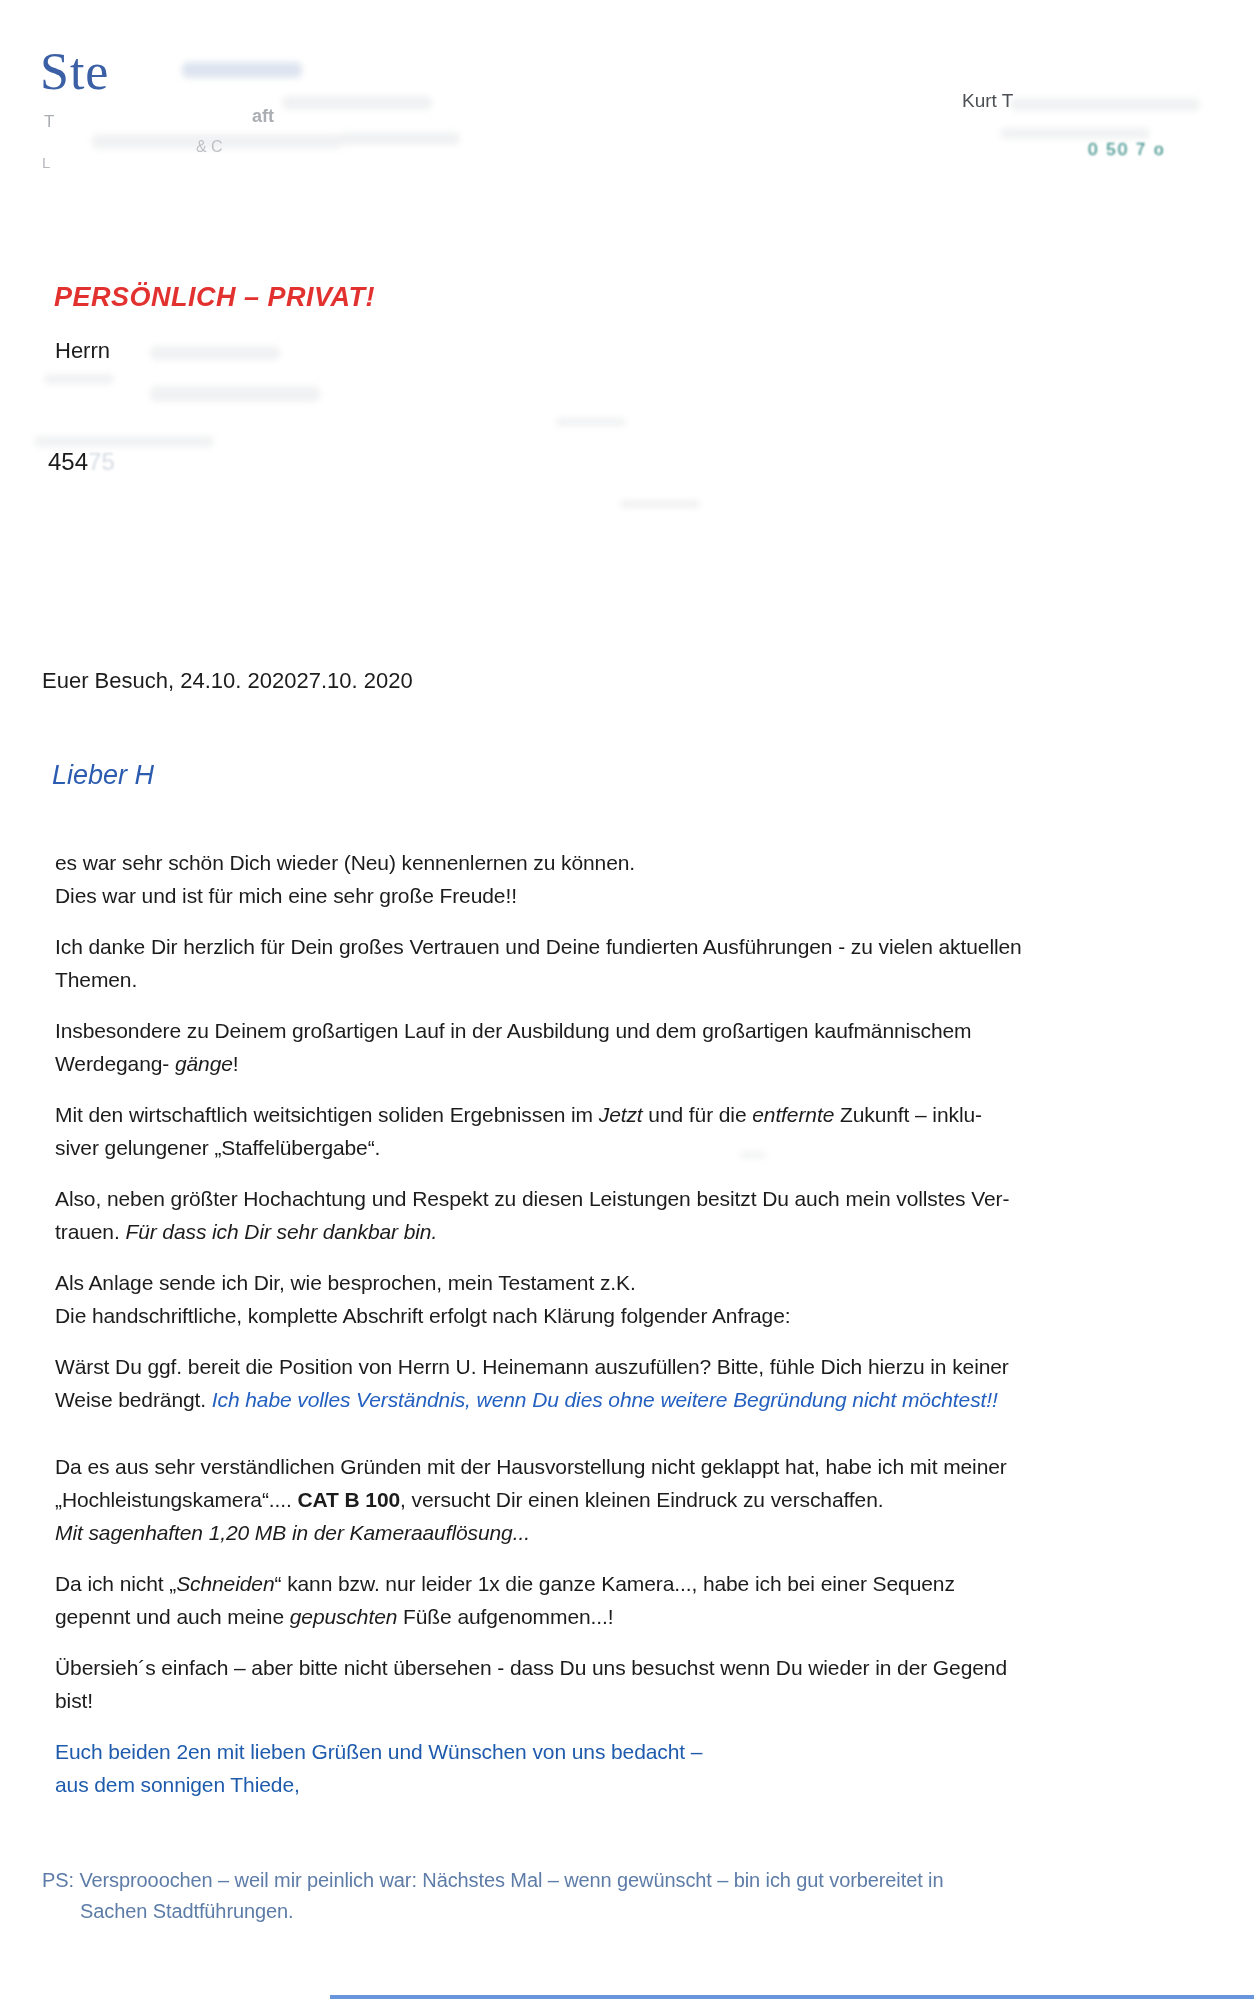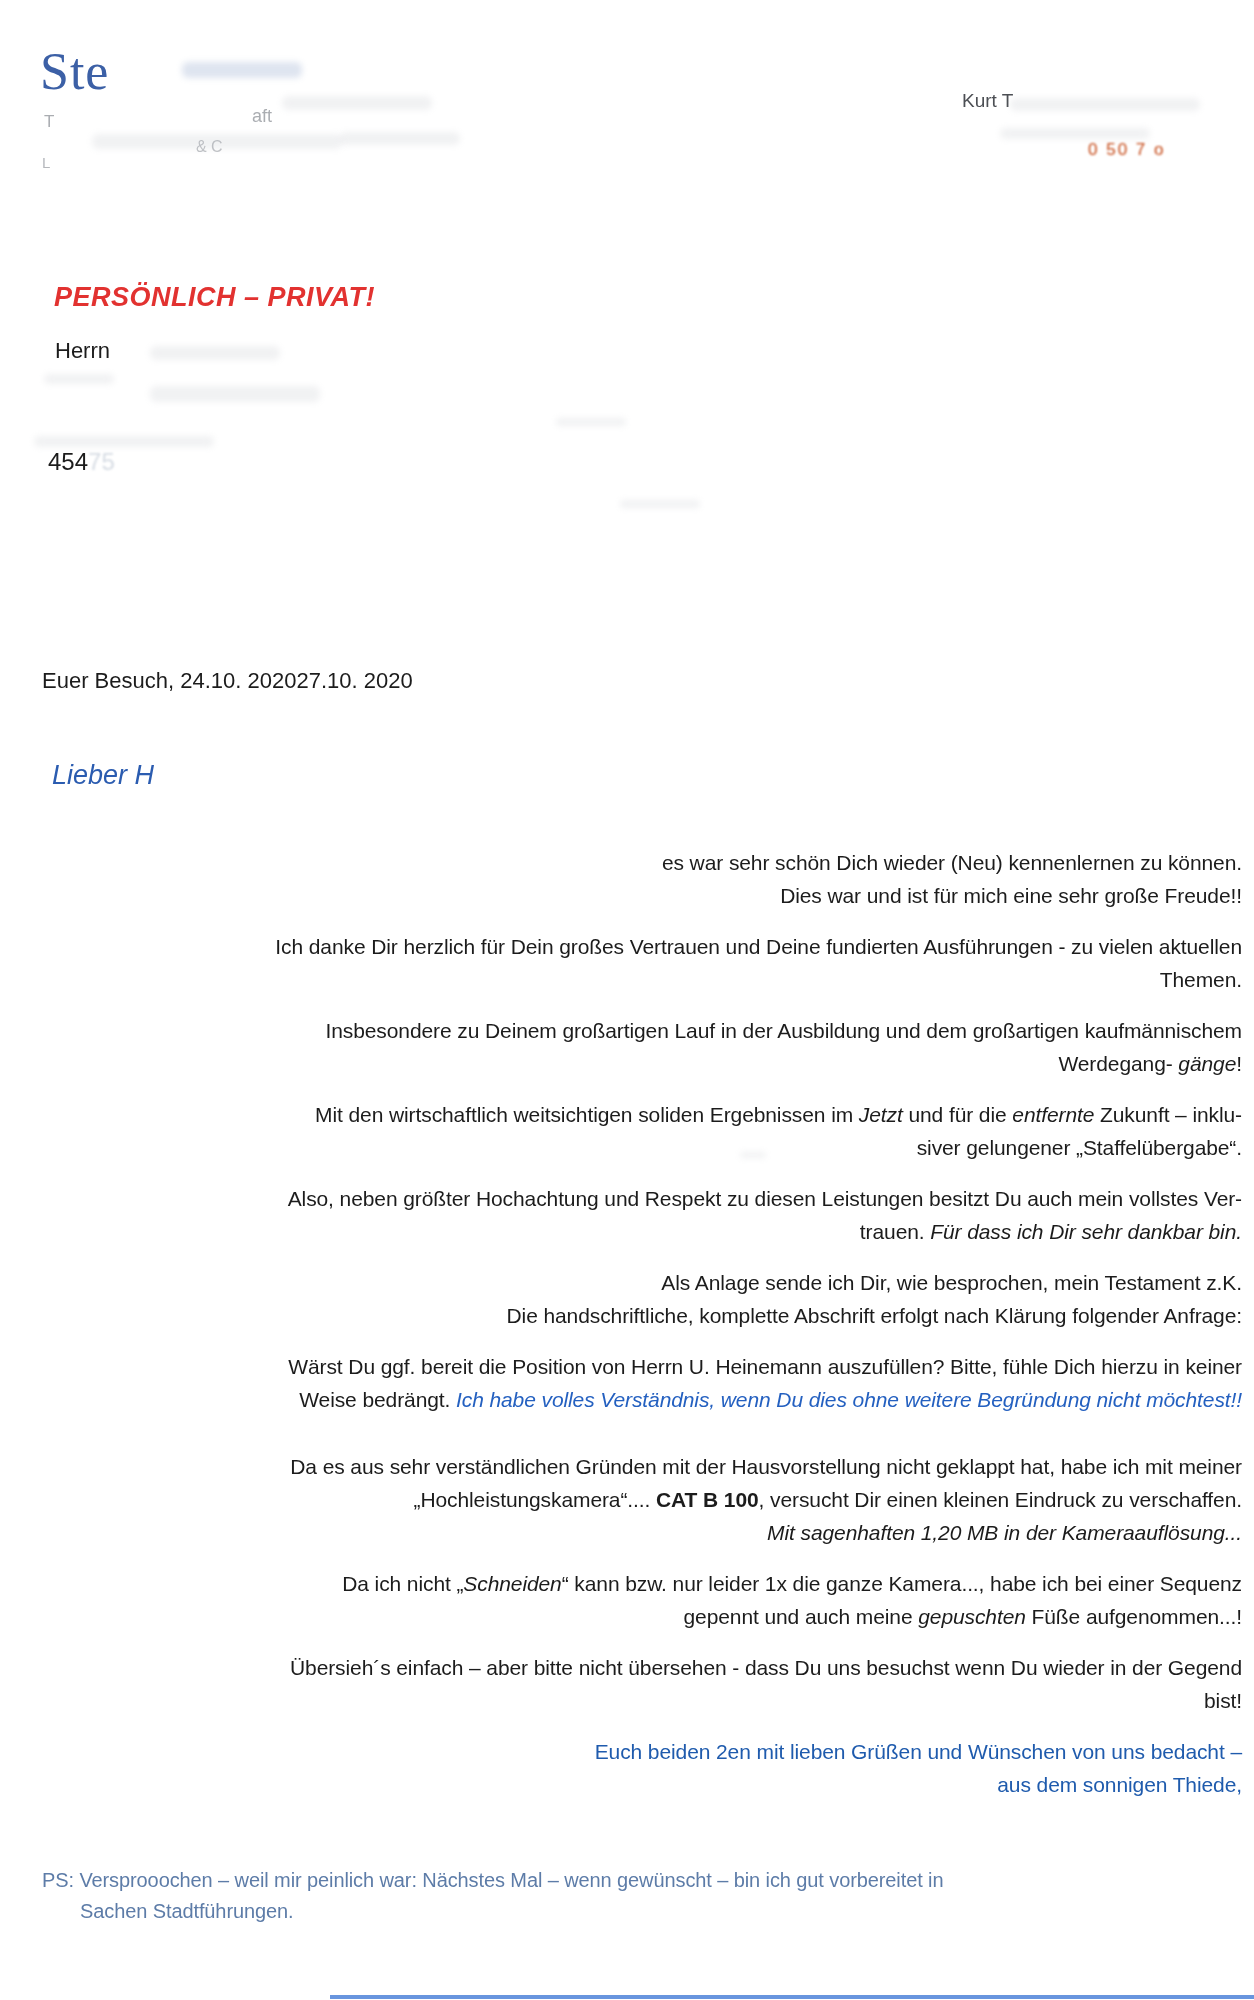--- a/index.html
+++ b/index.html
@@ -8,29 +8,29 @@
     font-family:"Liberation Sans", sans-serif; color:#1c1c1c; overflow:hidden;
   }
   
   .logo{
     position:absolute; left:40px; top:42px;
     font-family:"Liberation Serif", serif; font-size:52px; color:#3c60a6;
     letter-spacing:1px;
   }
   .frag{ position:absolute; color:#8e9298; filter:blur(0.7px); opacity:0.75; }
   .frag-l2l{ left:44px; top:112px; font-size:17px; }
-  .frag-l2r{ left:252px; top:106px; font-size:18px; }
+  .frag-l2r{ left:252px; top:106px; font-size:18px;font-weight:bold; }
   .frag-l3{ left:196px; top:138px; font-size:16px; opacity:0.55; }
   .frag-l4{ left:42px; top:154px; font-size:15px; opacity:0.65; }
   .sender-name{
     position:absolute; left:962px; top:90px; font-size:19px; color:#4c4f54;
     filter:blur(0.5px);
   }
   .sender-digits{
-    position:absolute; left:1088px; top:140px; font-size:17px; color:#c2410c;
+    position:absolute; left:1088px; top:140px; font-size:17px; color:#0f766e;
     filter:blur(0.8px); letter-spacing:2px;
   }
   
   .sm{ position:absolute; background:#a8adb5; opacity:0.16; filter:blur(3px); border-radius:6px; }
   .sm-blue{ background:#7d96c2; opacity:0.25; }
   
   .privacy{
     position:absolute; left:54px; top:282px;
     font-size:27px; font-weight:bold; font-style:italic; color:#e23230;
     letter-spacing:0.5px;
@@ -46,21 +46,21 @@
   
   .greeting{
     position:absolute; left:52px; top:760px;
     font-size:27px; font-weight:normal; font-style:italic; color:#2b5cb0;
   }
   
   .body-text{
     position:absolute; left:42px; top:846px; width:1200px;
     font-size:21px; line-height:33px; letter-spacing:-0.1px;
   }
-  .body-text p{ margin:0 0 18px 13px;text-align:right; }
+  .body-text p{ margin:0 0 18px 13px; }
   .body-text p.gap-lg{ margin-top:34px; }
   .seg-i{ font-style:italic; }
   .seg-b{ font-weight:bold; }
   .seg-bi{ font-style:italic; color:#2460c0; }
   p.closing{ color:#1f5bad; }
   .ps{
     margin-top:64px; color:#5d7ca8; font-size:20px; line-height:31px;
   }
   .ps .ps-line2{ margin-left:38px; }
   

